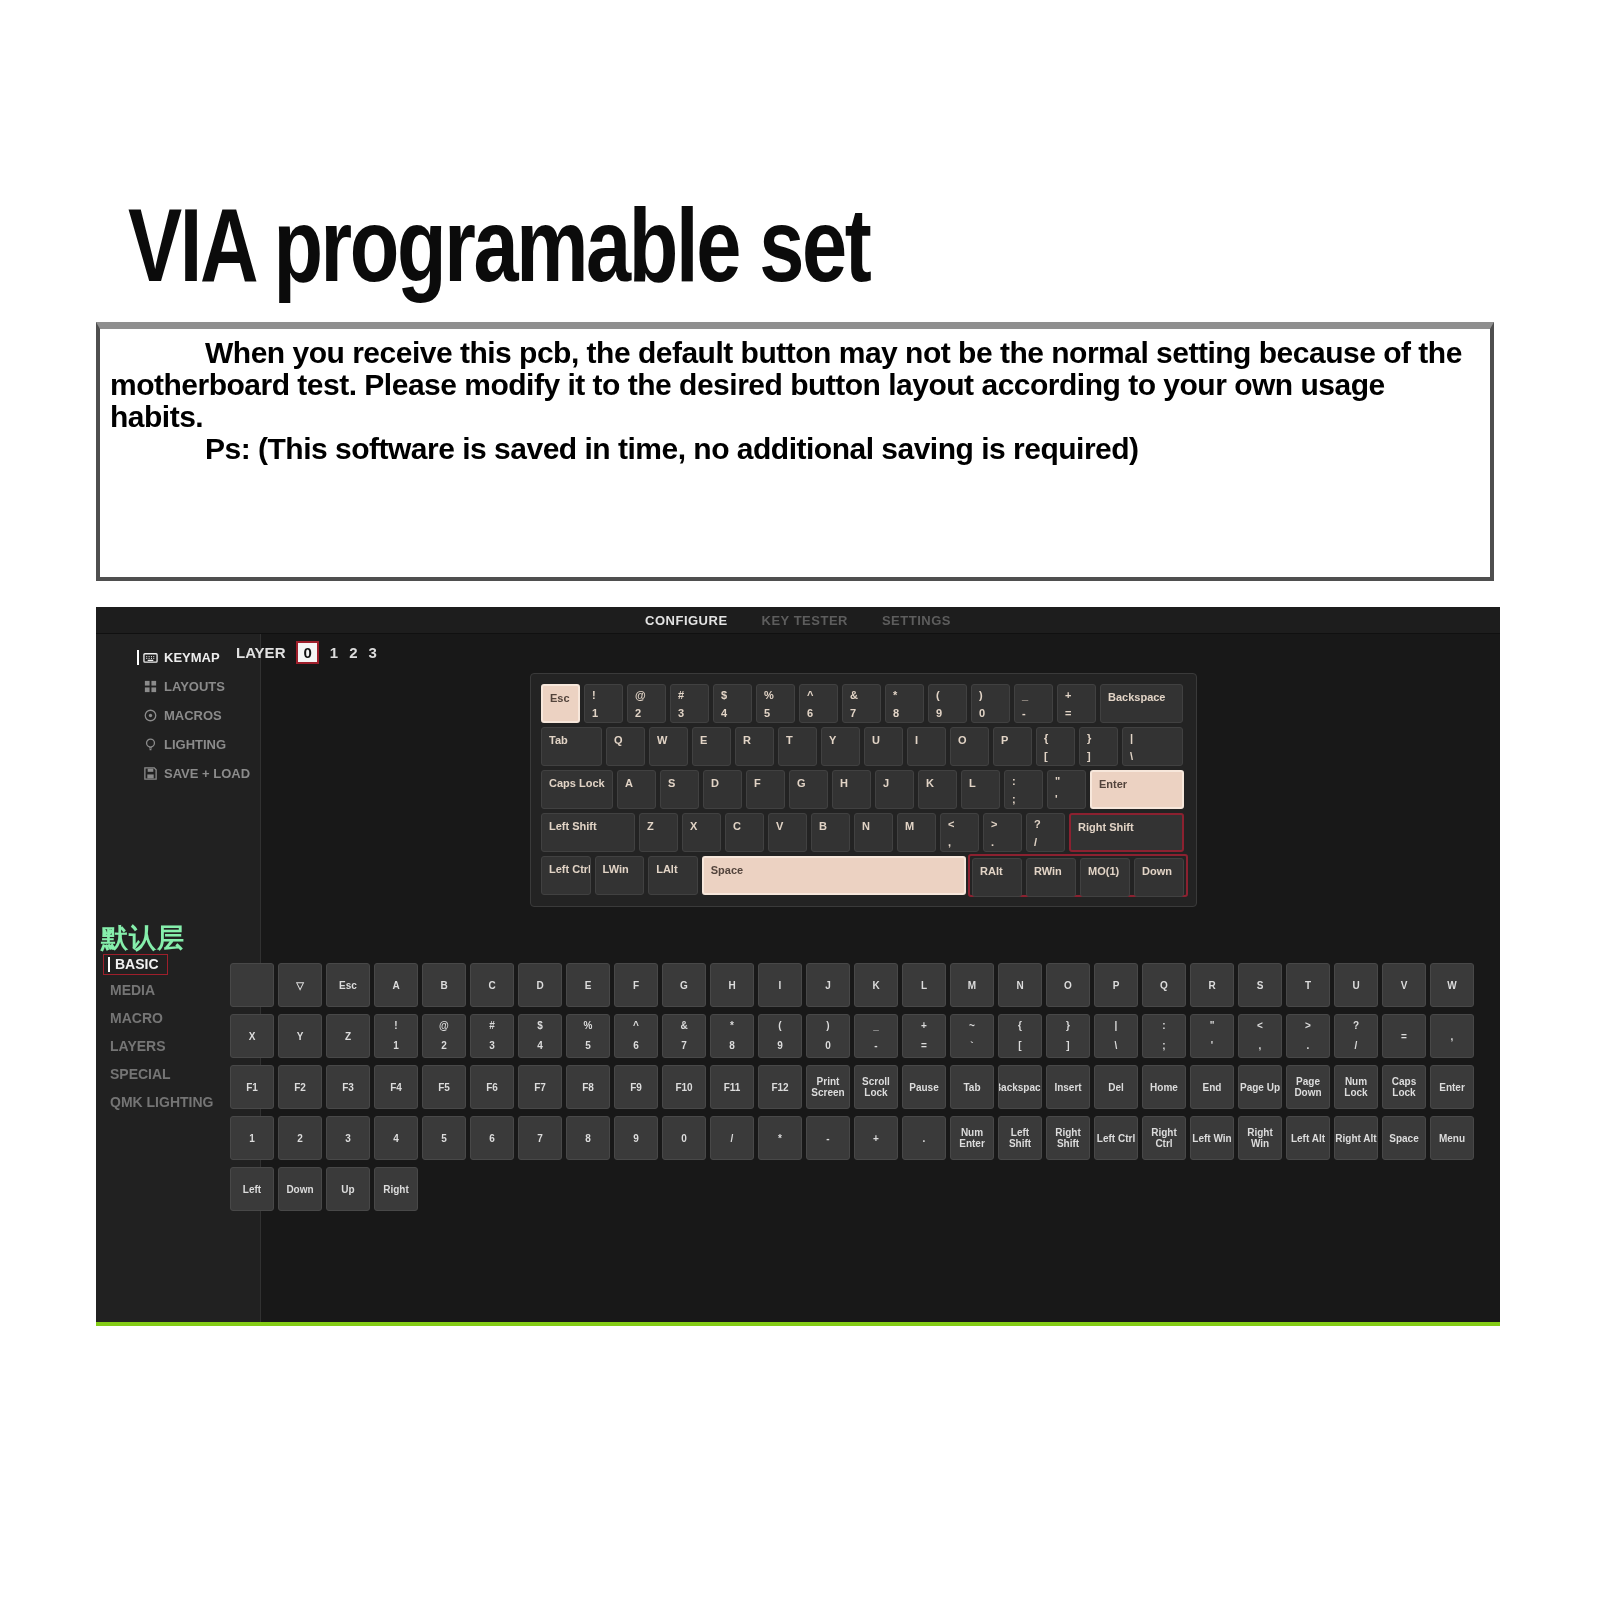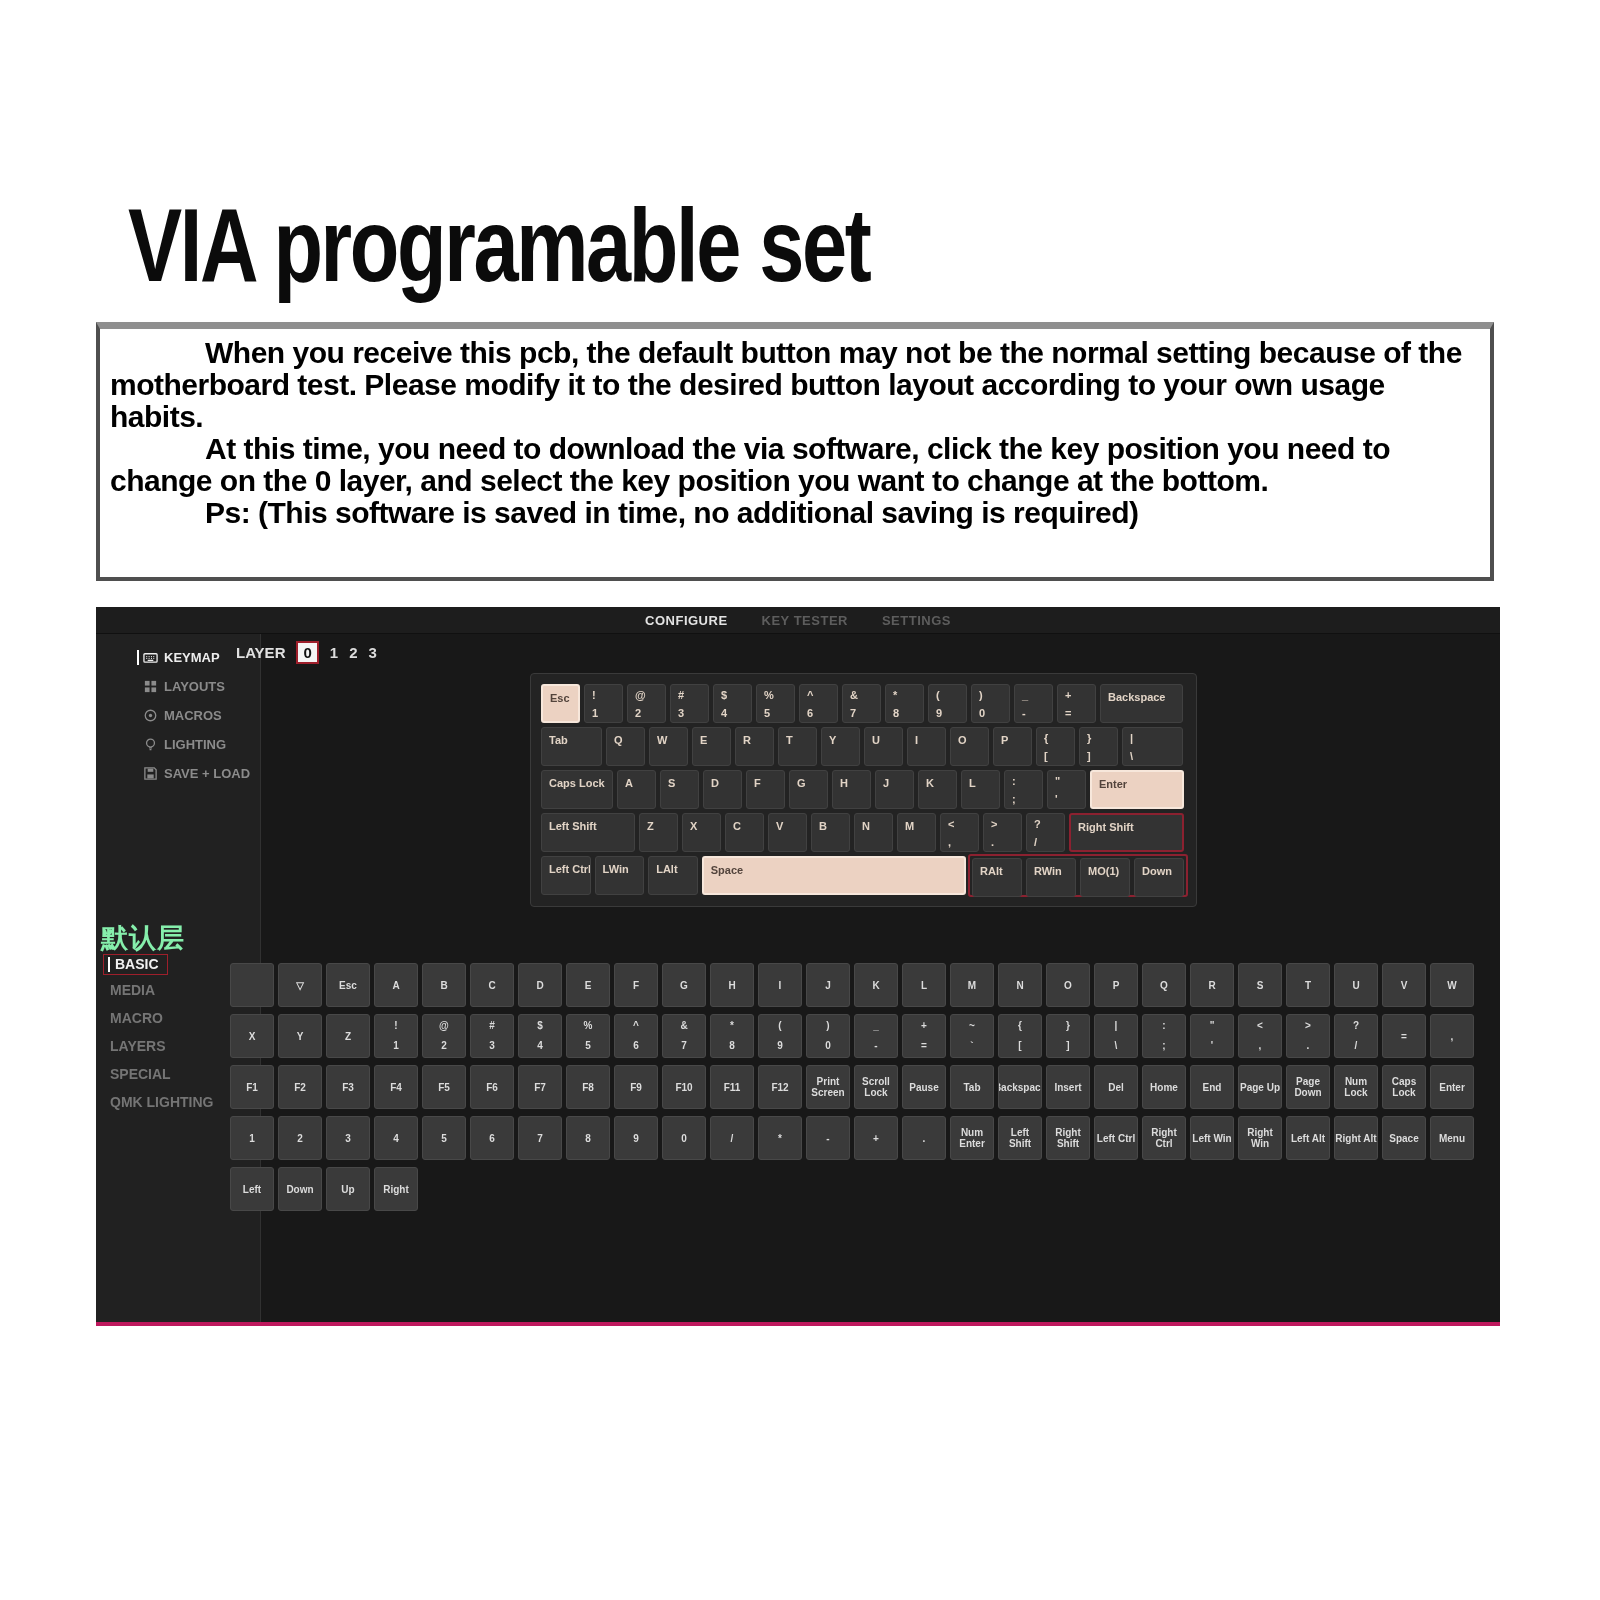--- a/index.html
+++ b/index.html
@@ -20,21 +20,21 @@
     background:#ffffff;border:4px solid #4f4f4f;border-top:7px solid #8f8f8f;
     padding:8px 12px 0 10px;box-sizing:content-box;
   }
   .instructions p{
     margin:0;padding:0;font-size:30px;font-weight:bold;color:#000;
     line-height:32px;text-indent:95px;letter-spacing:-0.5px;
   }
   
   .app{
     position:absolute;left:96px;top:607px;width:1404px;height:715px;
-    background:#181818;border-bottom:4px solid #be185d;
+    background:#181818;border-bottom:4px solid #84cc16;
   }
   .nav{
     height:26px;background:#1d1d1d;border-bottom:1px solid #101010;
     display:flex;justify-content:center;align-items:center;gap:34px;
   }
   .nav .tab{font-size:13px;font-weight:bold;letter-spacing:0.5px;color:#5d5d5d;cursor:default;}
   .nav .tab.active{color:#e3e3e3;}
   .app-body{position:absolute;left:0;top:27px;right:0;bottom:0;}
   
   .sidebar{
@@ -112,21 +112,20 @@
   .kg-cell.dual{justify-content:space-between;padding:5px 0 6px 0;}
   .kg-cell.empty{background:#3a3a3a;}
 </style>
 </head>
 <body>
 
 <div class="page-title">VIA programable set</div>
 
 <div class="instructions">
   <p>When you receive this pcb, the default button may not be the normal setting because of the motherboard test. Please modify it to the desired button layout according to your own usage habits.</p>
-  <p>At this time, you need to download the via software, click the key position you need to change on the 0 layer, and select the key position you want to change at the bottom.</p>
   <p>Ps: (This software is saved in time, no additional saving is required)</p>
 </div>
 
 <div class="app">
   <div class="nav">
     <span class="tab active">CONFIGURE</span>
     <span class="tab">KEY TESTER</span>
     <span class="tab">SETTINGS</span>
   </div>
 

